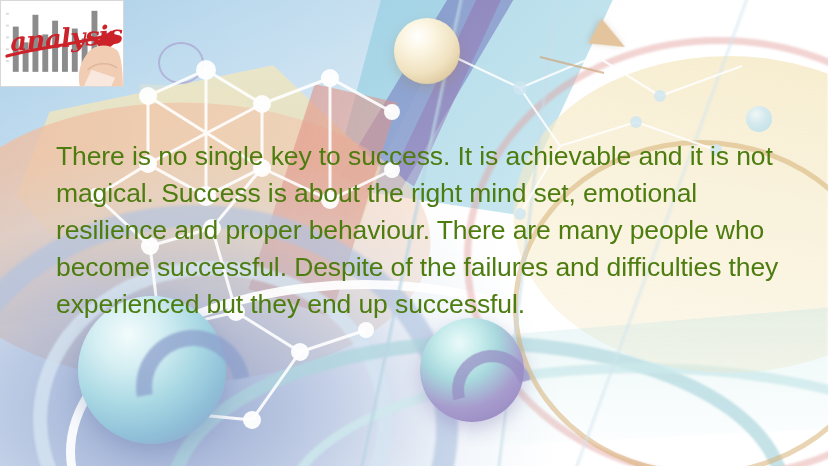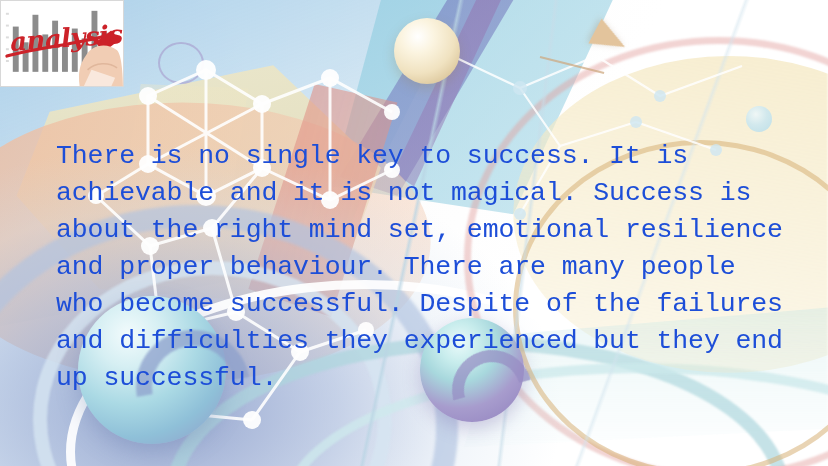--- a/index.html
+++ b/index.html
@@ -329,22 +329,22 @@
     transform: rotate(-4deg);
     white-space: nowrap;
   }
 
   
   #body-text {
     position: absolute;
     left: 56px;
     top: 138px;
     width: 742px;
-    color: #1d4ed8;
-    font-family: Liberation Mono, monospace;
+    color: #4d7c0f;
+    font-family: Liberation Sans, sans-serif;
     font-size: 26.5px;
     line-height: 37px;
     letter-spacing: -0.1px;
     white-space: pre-wrap;
   }
 </style>
 </head>
 <body>
 
 <div id="slide">

